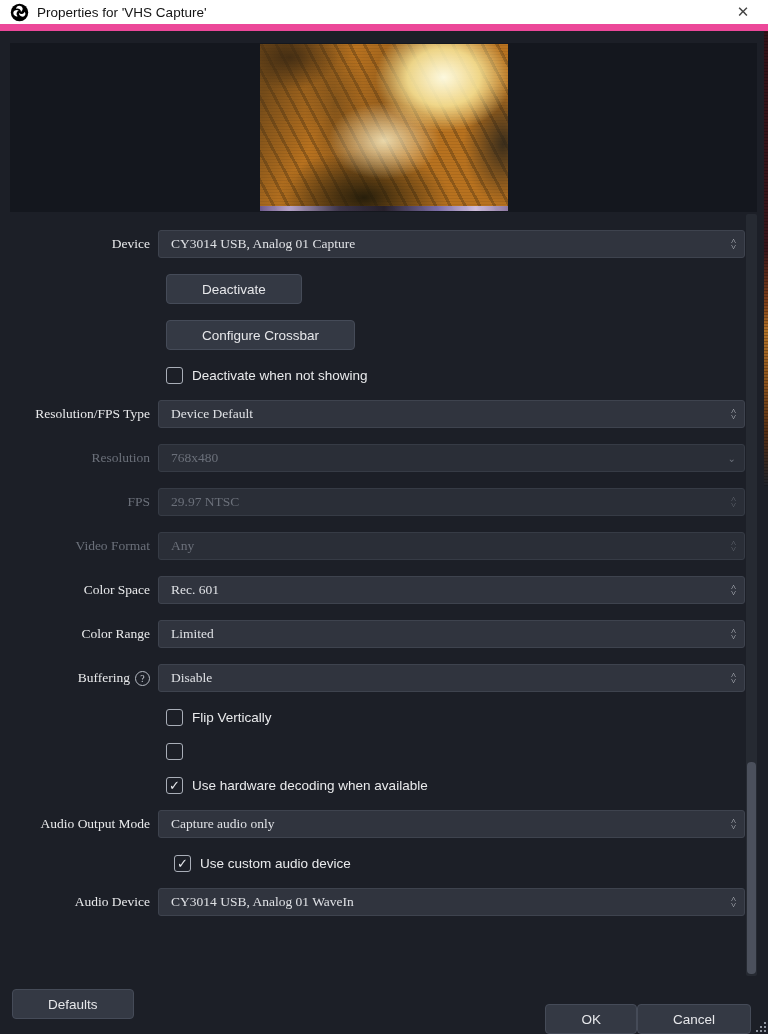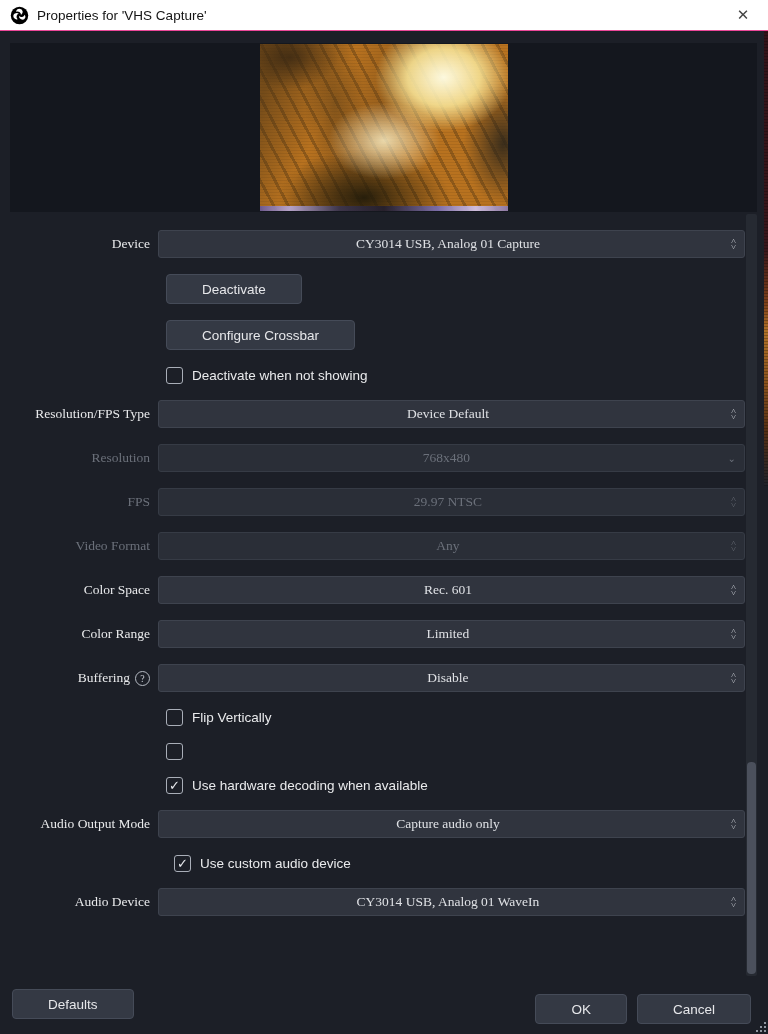--- a/index.html
+++ b/index.html
@@ -1,21 +1,21 @@
 <!DOCTYPE html>
 <html><head>
 <meta charset="utf-8">
 <style>
   * { margin:0; padding:0; box-sizing:border-box; }
   html,body { width:768px; height:1034px; overflow:hidden; }
   body { font-family:"Liberation Sans", sans-serif; background:#1c1f27; position:relative; }
 
   
   .titlebar { position:absolute; top:0; left:0; width:768px; height:31px; background:#ffffff;
-    border-bottom:1px solid #ec4899; display:flex; align-items:center; padding:0 10px; z-index:30; }
+    border-bottom:7px solid #ec4899; display:flex; align-items:center; padding:0 10px; z-index:30; }
   .titlebar .obs-logo { width:19px; height:19px; margin-right:8px; flex:0 0 auto; }
   .titlebar .title-text { font-size:13.5px; color:#141414; flex:1; }
   .titlebar .close-btn { width:30px; height:26px; display:flex; align-items:center; justify-content:center;
     color:#444; font-size:15px; cursor:default; }
 
   
   .preview-panel { position:absolute; top:43px; left:10px; width:747px; height:169px;
     background:#14171e; display:flex; align-items:center; justify-content:center; }
   .vhs-frame { width:248px; height:167px; position:relative; overflow:hidden; background-color:#b8721f;
     background-image:
@@ -32,21 +32,21 @@
   .vhs-headswitch { position:absolute; left:0; bottom:0; width:100%; height:5px;
     background:linear-gradient(90deg,#6a5a9a,#b9aadb 12%,#3b3550 32%,#221e2e 50%,#7a70b8 72%,#d2c6f0 87%,#8a7ab0 100%);
     opacity:0.9; }
 
   
   .form { position:absolute; top:230px; left:0; width:745px; }
   .row { display:flex; align-items:center; margin-bottom:16px;font-family:Liberation Serif, serif; }
   .row .lbl { width:158px; text-align:right; font-size:13.5px; color:#e9eaec; padding-right:8px; flex:0 0 auto;
     display:flex; align-items:center; justify-content:flex-end; gap:5px; }
   .row.disabled .lbl, .row.disabled .combo .val { color:#6b707a; }
-  .ctrl { width:673px;text-align:center; }
+  .ctrl { width:673px; }
 
   .combo { height:28px; background:#30343e; border:1px solid #3e434e; border-radius:3px;
     display:flex; align-items:center; padding:0 8px 0 12px; position:relative; }
   .combo .val { font-size:13.5px; color:#dfe1e5; flex:1; white-space:nowrap; overflow:hidden; }
   .row.disabled .combo { background:#2a2e37; border-color:#363b45;padding-left:12px; }
   .spinner { display:flex; flex-direction:column; align-items:center; line-height:6px; color:#c9ccd3;
     font-size:9px; margin-left:6px; user-select:none; }
   .row.disabled .spinner { color:#6b707a; }
   .chevron-down { color:#c9ccd3; font-size:10px; margin-left:6px; }
   .row.disabled .chevron-down { color:#6b707a; }
@@ -64,21 +64,21 @@
   .checkbox .mark { display:none; color:#e8eaee; font-size:13px; line-height:1; transform:translateY(-0.5px); }
   .checkbox.checked .mark { display:block; }
   .check-label { font-size:13.5px; color:#e9eaec; margin-left:9px; }
 
   .help-icon { width:15px; height:15px; border:1px solid #b6bbc4; border-radius:50%; color:#cdd1d8;
     font-size:10px; display:inline-flex; align-items:center; justify-content:center; flex:0 0 auto; }
 
   
   .bottom-bar { position:absolute; left:0; bottom:0; width:768px; height:48px; }
   .defaults-btn { position:absolute; left:12px; top:3px; }
-  .right-group { position:absolute; right:17px; top:8px; display:flex; gap:10px; }
+  .right-group { position:absolute; right:17px; top:18px; display:flex; }
   .right-group .push-btn { min-width:54px; }
 
   
   .scrollbar { position:absolute; top:214px; right:11px; width:11px; height:762px; background:#262a32; border-radius:2px; }
   .scroll-thumb { position:absolute; left:1px; top:548px; width:9px; height:212px; background:#4b505c; border-radius:4px; }
 
   
   .edge-sliver { position:absolute; top:31px; right:0; width:4px; height:455px;
     background:
       repeating-linear-gradient(0deg, rgba(0,0,0,0.25) 0 1px, rgba(0,0,0,0) 1px 3px),

